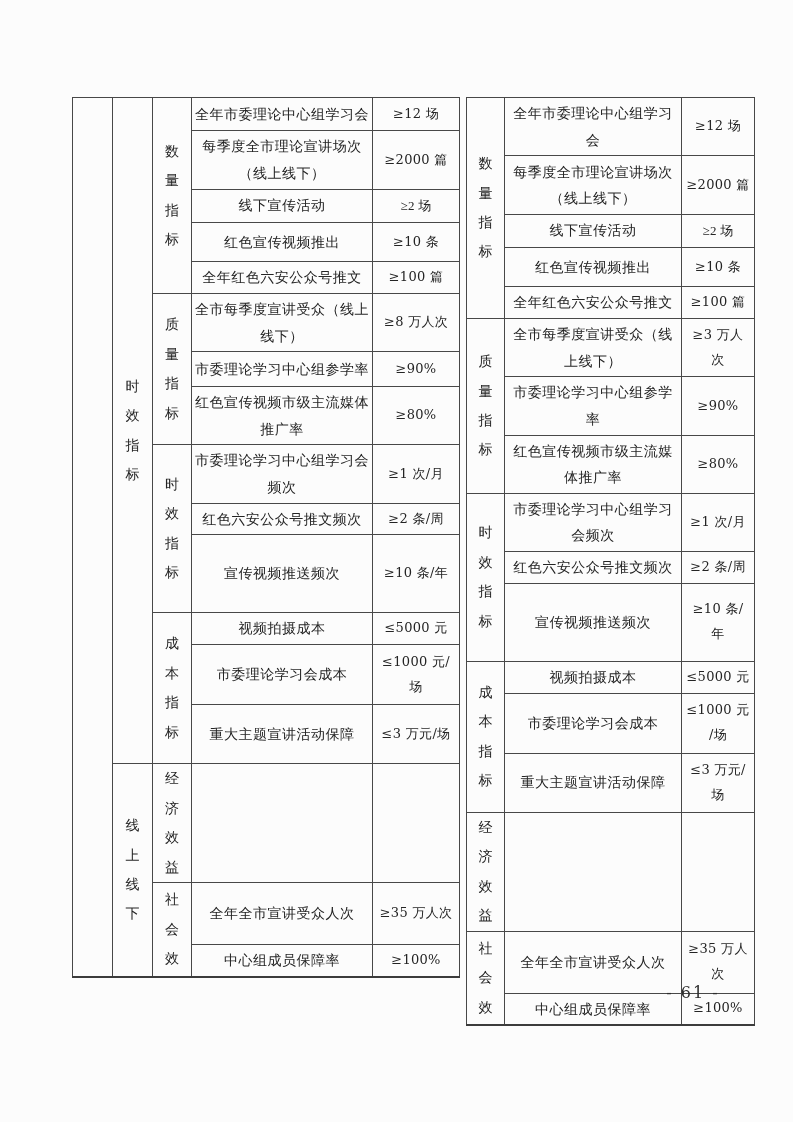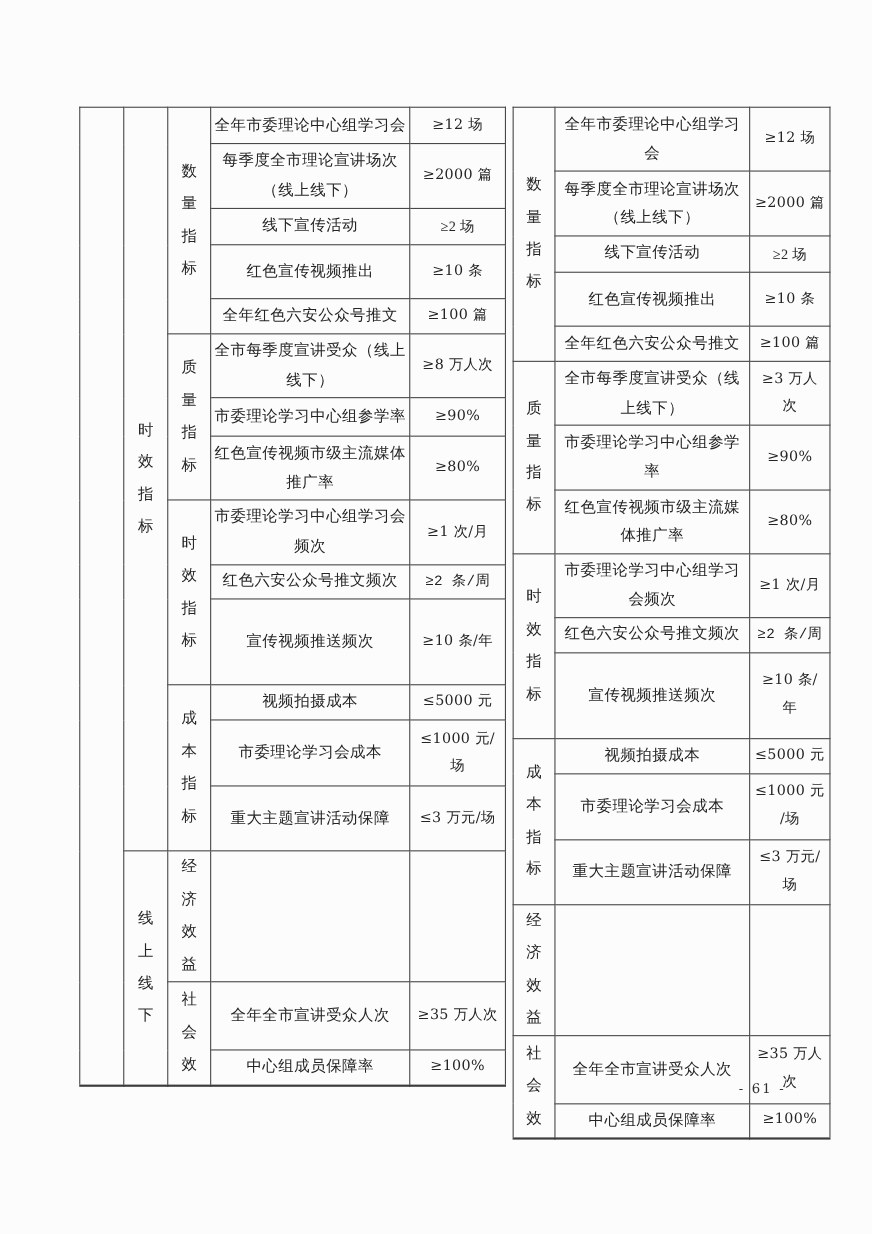--- a/index.html
+++ b/index.html
@@ -38,37 +38,37 @@
   .vtext{
     width:1em;margin:0 auto;
     line-height:2.1;letter-spacing:0;
     word-break:break-all;white-space:normal;
     font-size:14px;
   }
   
   .t tbody tr:nth-child(1){height:33px;}
   .t tbody tr:nth-child(2){height:59px;}
   .t tbody tr:nth-child(3){height:33px;font-family:Liberation Serif, serif;}
-  .t tbody tr:nth-child(4){height:49px;}
+  .t tbody tr:nth-child(4){height:39px;}
   .t tbody tr:nth-child(5){height:32px;}
   .t tbody tr:nth-child(6){height:56px;}
   .t tbody tr:nth-child(7){height:35px;}
   .t tbody tr:nth-child(8){height:57px;}
   .t tbody tr:nth-child(9){height:52px;}
-  .t tbody tr:nth-child(10){height:31px;font-family:Liberation Mono, monospace;}
+  .t tbody tr:nth-child(10){height:31px;}
   .t tbody tr:nth-child(11){height:78px;}
   .t tbody tr:nth-child(12){height:32px;}
   .t tbody tr:nth-child(13){height:60px;}
   .t tbody tr:nth-child(14){height:59px;padding-left:12px;}
   .t tbody tr:nth-child(15){height:119px;}
   .t tbody tr:nth-child(16){height:62px;}
   .t tbody tr:nth-child(17){height:29px;}
   .page-number{
     position:absolute;left:648px;top:983px;width:90px;
-    text-align:center;font-size:12px;letter-spacing:2px;color:#2e2e2e;
+    text-align:center;font-size:16px;letter-spacing:2px;color:#2e2e2e;
   }
 </style>
 </head>
 <body>
 
 <div class="page">
   <div class="tables">
 
     <table class="t t-left">
       <colgroup>

